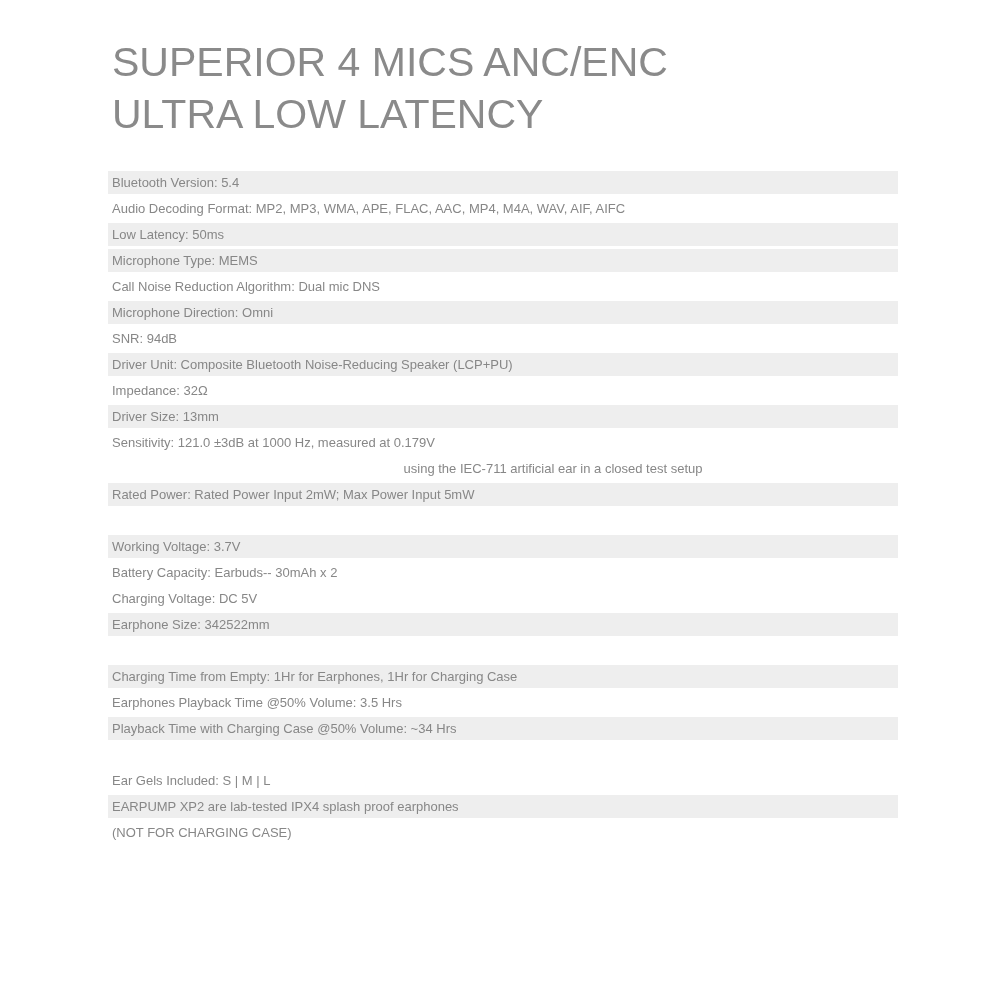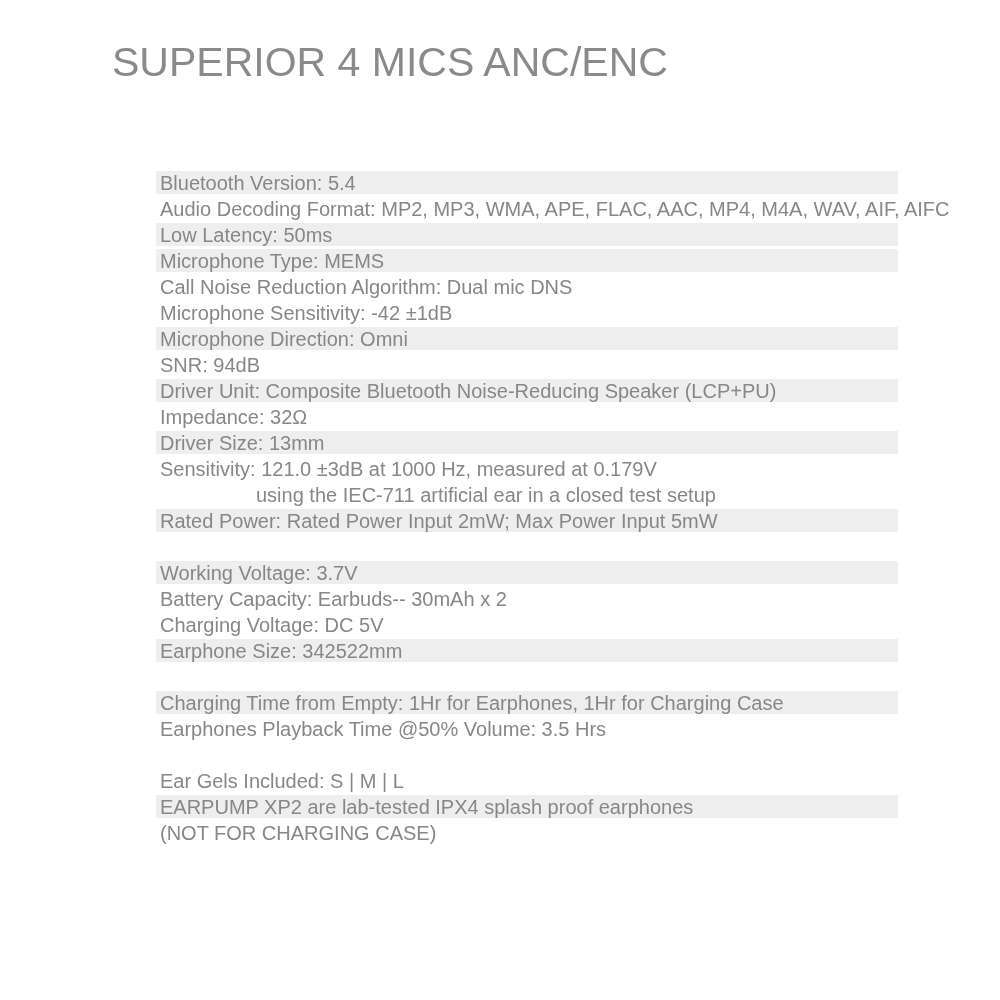--- a/index.html
+++ b/index.html
@@ -29,65 +29,66 @@
   }
   .specs {
     position: absolute;
     left: 108px;
     top: 170px;
     width: 790px;
   }
   .row {
     height: 26px;
     line-height: 26px;
-    font-size: 20px;
+    font-size: 13px;
     color: var(--body-text, #878787);
     padding-left: 4px;
     white-space: nowrap;
     box-sizing: border-box;
-    margin-left: 48px;
   }
   .row.striped {
     background: linear-gradient(var(--stripe, #eeeeee), var(--stripe, #eeeeee)) 0 1px / 100% 23px no-repeat;
   }
   .row.indent {
     padding-left: 100px;
+    text-align: center;
   }
   .spacer {
     height: 26px;
   }
 </style>
 </head>
 <body>
 
 <div class="page">
   <div class="title">
     <div>SUPERIOR 4 MICS ANC/ENC</div>
+    <div>ULTRA LOW LATENCY</div>
   </div>
   <div class="specs" id="spec-list">
       <div class="row striped">Bluetooth Version: 5.4</div>
       <div class="row">Audio Decoding Format: MP2, MP3, WMA, APE, FLAC, AAC, MP4, M4A, WAV, AIF, AIFC</div>
       <div class="row striped">Low Latency: 50ms</div>
       <div class="row striped">Microphone Type: MEMS</div>
       <div class="row">Call Noise Reduction Algorithm: Dual mic DNS</div>
-      <div class="row">Microphone Sensitivity: -42 ±1dB</div>
       <div class="row striped">Microphone Direction: Omni</div>
       <div class="row">SNR: 94dB</div>
       <div class="row striped">Driver Unit: Composite Bluetooth Noise-Reducing Speaker (LCP+PU)</div>
       <div class="row">Impedance: 32Ω</div>
       <div class="row striped">Driver Size: 13mm</div>
       <div class="row">Sensitivity: 121.0 ±3dB at 1000 Hz, measured at 0.179V</div>
       <div class="row indent">using the IEC-711 artificial ear in a closed test setup</div>
       <div class="row striped">Rated Power: Rated Power Input 2mW; Max Power Input 5mW</div>
       <div class="spacer"></div>
       <div class="row striped">Working Voltage: 3.7V</div>
       <div class="row">Battery Capacity: Earbuds-- 30mAh x 2</div>
       <div class="row">Charging Voltage: DC 5V</div>
       <div class="row striped">Earphone Size: 342522mm</div>
       <div class="spacer"></div>
       <div class="row striped">Charging Time from Empty: 1Hr for Earphones, 1Hr for Charging Case</div>
       <div class="row">Earphones Playback Time @50% Volume: 3.5 Hrs</div>
+      <div class="row striped">Playback Time with Charging Case @50% Volume: ~34 Hrs</div>
       <div class="spacer"></div>
       <div class="row">Ear Gels Included: S | M | L</div>
       <div class="row striped">EARPUMP XP2 are lab-tested IPX4 splash proof earphones</div>
       <div class="row">(NOT FOR CHARGING CASE)</div>
     </div>
 </div>
 
 </body></html>

